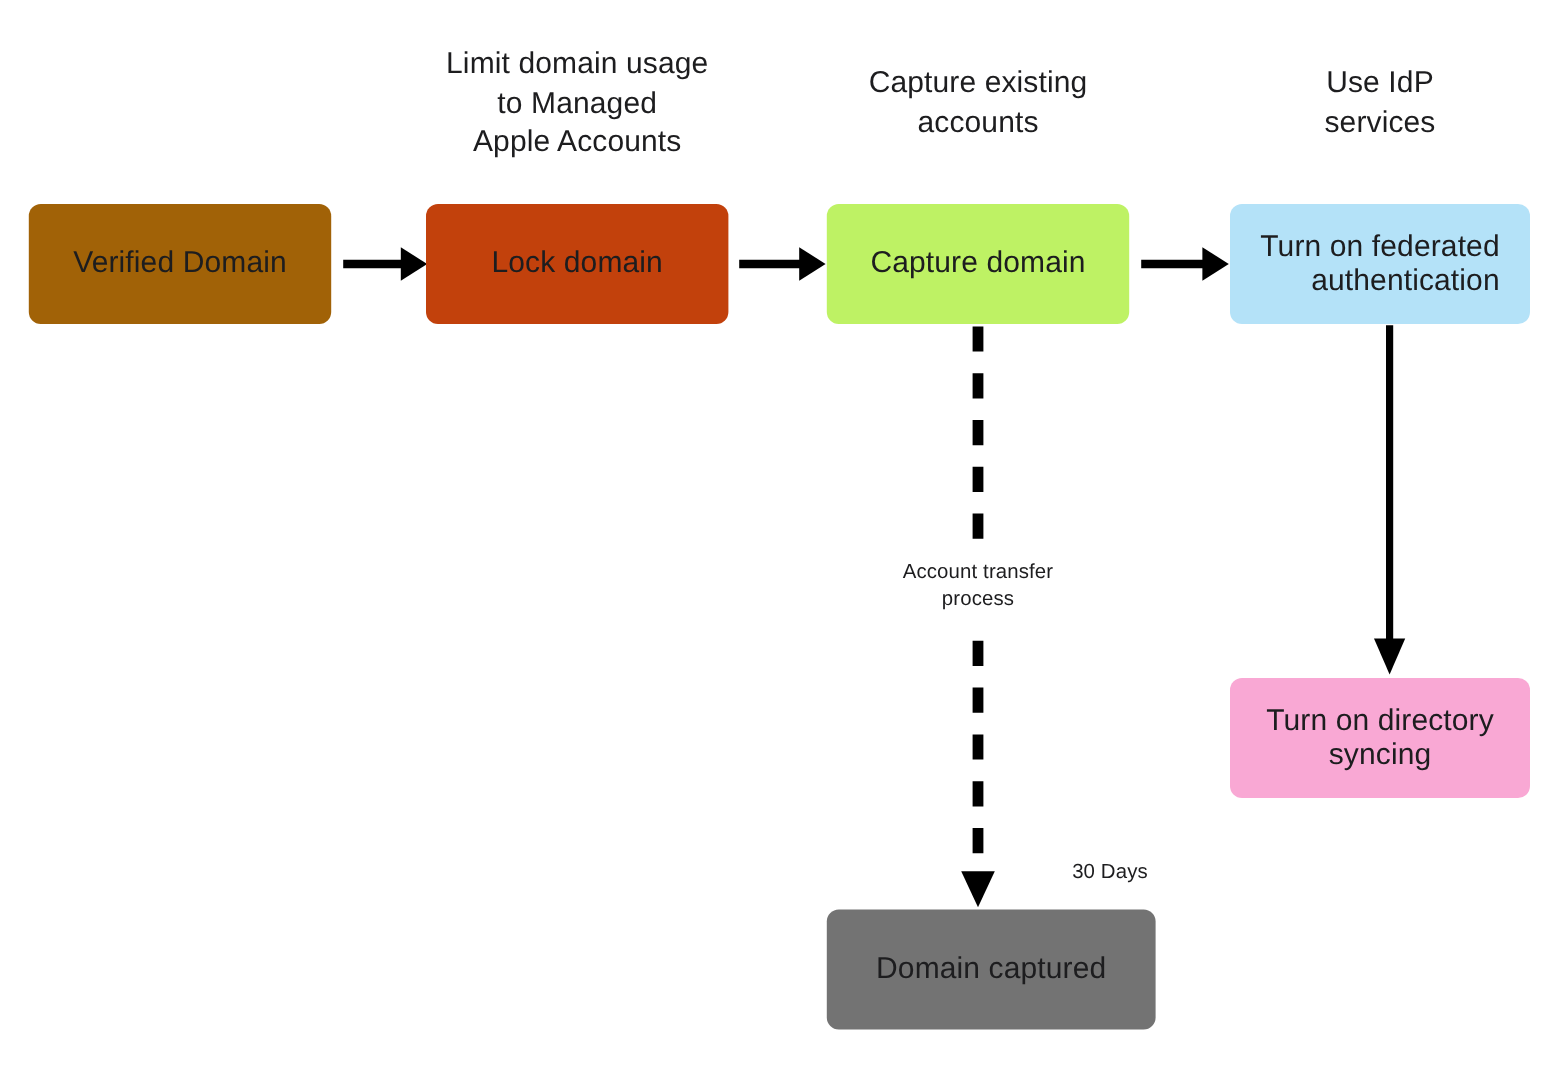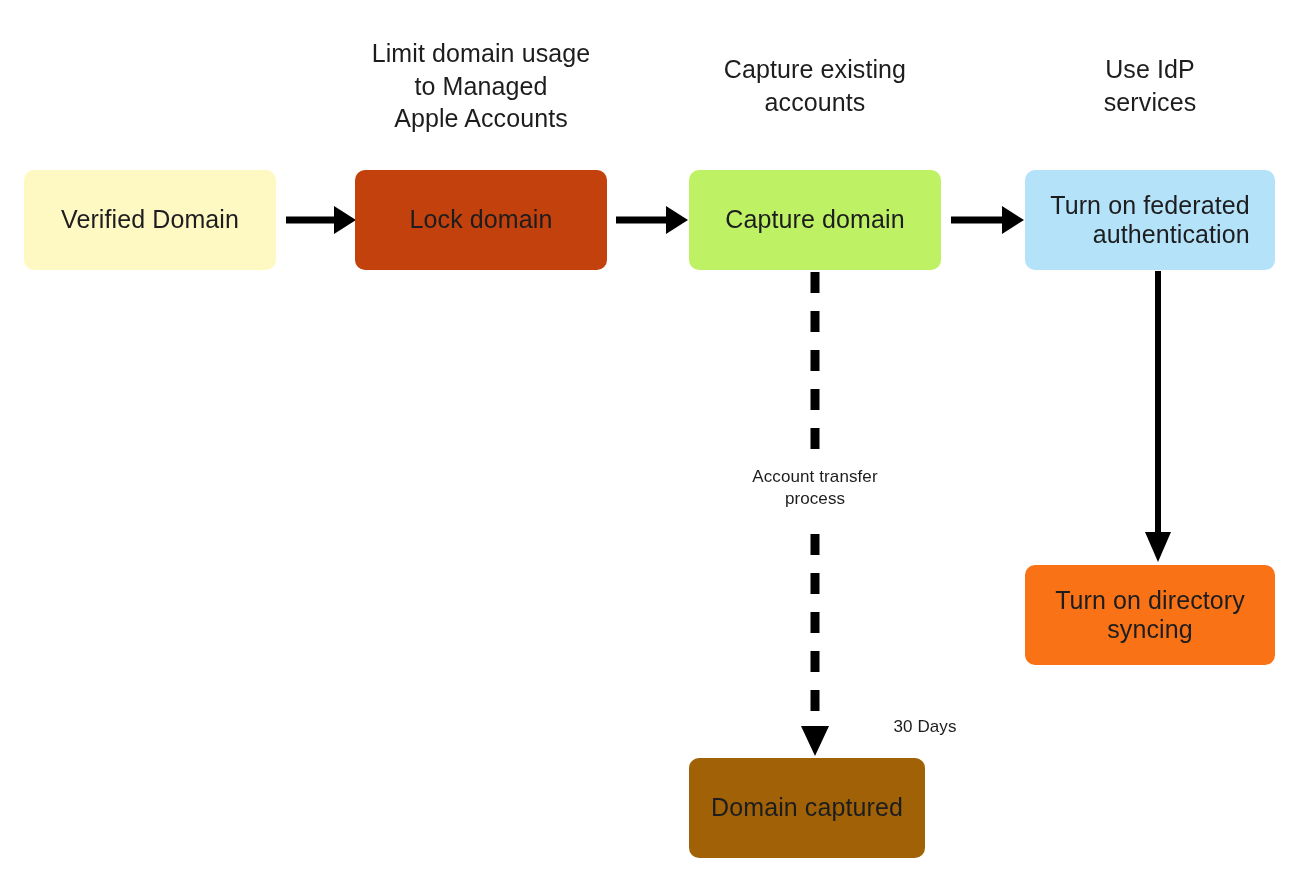--- a/index.html
+++ b/index.html
@@ -106,32 +106,32 @@
   <div class="caption" style="left:355px; top:33px; width:252px;">Limit domain usage
 to Managed
 Apple Accounts</div>
 
   <div class="caption" style="left:660px; top:49px; width:310px;">Capture existing
 accounts</div>
 
   <div class="caption" style="left:1025px; top:49px; width:250px;">Use IdP
 services</div>
 
-  <div class="node" style="left:24px; top:166px; width:252px; height:100px; background:#fef9c3;">Verified Domain</div>
+  <div class="node" style="left:24px; top:166px; width:252px; height:100px; background:#a16207;">Verified Domain</div>
 
   <div class="node" style="left:355px; top:166px; width:252px; height:100px; background:#c2410c;">Lock domain</div>
 
   <div class="node" style="left:689px; top:166px; width:252px; height:100px; background:#bef264;">Capture domain</div>
 
   <div class="node" style="left:1025px; top:166px; width:250px; height:100px; background:#b4e2f8; white-space:pre-line;text-align:right;">Turn on federated
 authentication</div>
 
-  <div class="node" style="left:1025px; top:561px; width:250px; height:100px; background:#f97316; white-space:pre-line;">Turn on directory
+  <div class="node" style="left:1025px; top:561px; width:250px; height:100px; background:#f9a8d4; white-space:pre-line;">Turn on directory
 syncing</div>
 
-  <div class="node" style="left:689px; top:754px; width:236px; height:100px; background:#a16207;">Domain captured</div>
+  <div class="node" style="left:689px; top:754px; width:274px; height:100px; background:#737373;">Domain captured</div>
 
   <div class="edge-label" style="left:665px; top:462px; width:300px;">Account transfer
 process</div>
 
   <div class="edge-label" style="left:845px; top:712px; width:160px; text-align:center;">30 Days</div>
 
 </div>
 
 </body></html>

